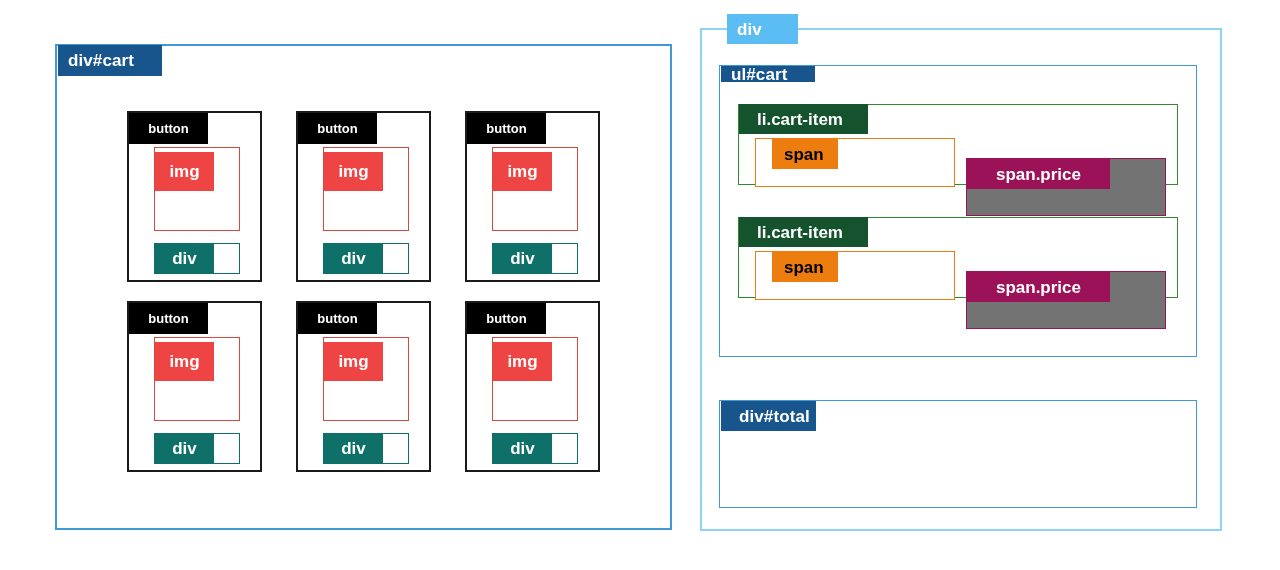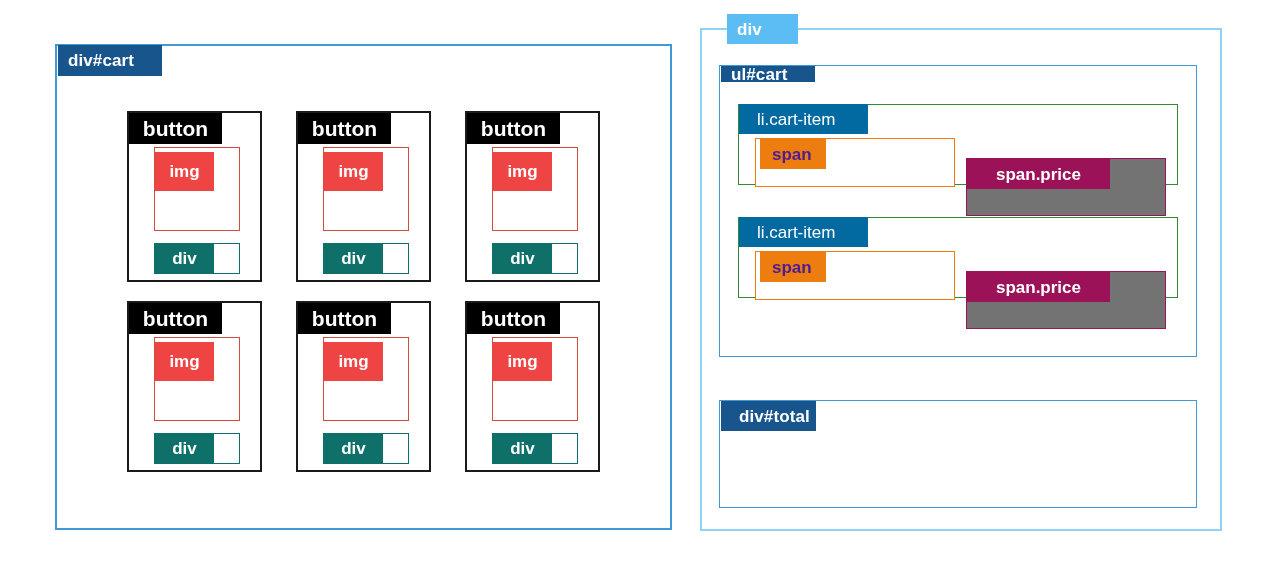--- a/index.html
+++ b/index.html
@@ -58,26 +58,26 @@
     box-sizing: border-box;
     width: 135px;
     height: 171px;
     border: 2px solid #1a1a1a;
     background: #ffffff;
   }
   .card-tab {
     position: absolute;
     left: 0;
     top: 0;
-    width: 93px;
+    width: 79px;
     height: 31px;
     background: #000000;
     color: #ffffff;
     font-weight: bold;
-    font-size: 21px;
+    font-size: 13px;
     display: flex;
     align-items: center;
     justify-content: center;
     line-height: 1;
   }
   .img-box {
     position: absolute;
     box-sizing: border-box;
     left: 25px;
     top: 34px;
@@ -169,48 +169,48 @@
     width: 440px;
     height: 81px;
     border: 1px solid #2E8B2E;
   }
   .cart-item-tab {
     position: absolute;
     left: 0;
     top: -1px;
     width: 129px;
     height: 30px;
-    background: #0369a1;
-    color: #ffffff;
-    font-weight: normal;
+    background: #14532d;
+    color: #ffffff;
+    font-weight: bold;
     font-size: 17px;
     display: flex;
     align-items: center;
     line-height: 1;
     padding-left: 18px;
     box-sizing: border-box;
   }
   .span-box {
     position: absolute;
     box-sizing: border-box;
     left: 16px;
     top: 33px;
     width: 200px;
     height: 49px;
     border: 1px solid #ED7D0E;
     background: #ffffff;
   }
   .span-tab {
     position: absolute;
-    left: 4px;
+    left: 16px;
     top: 0;
     width: 66px;
     height: 30px;
     background: #ED7D0E;
-    color: #4c1d95;
+    color: #000000;
     font-weight: bold;
     font-size: 17px;
     display: flex;
     align-items: center;
     line-height: 1;
     padding-left: 12px;
     box-sizing: border-box;
   }
   .price-box {
     position: absolute;

